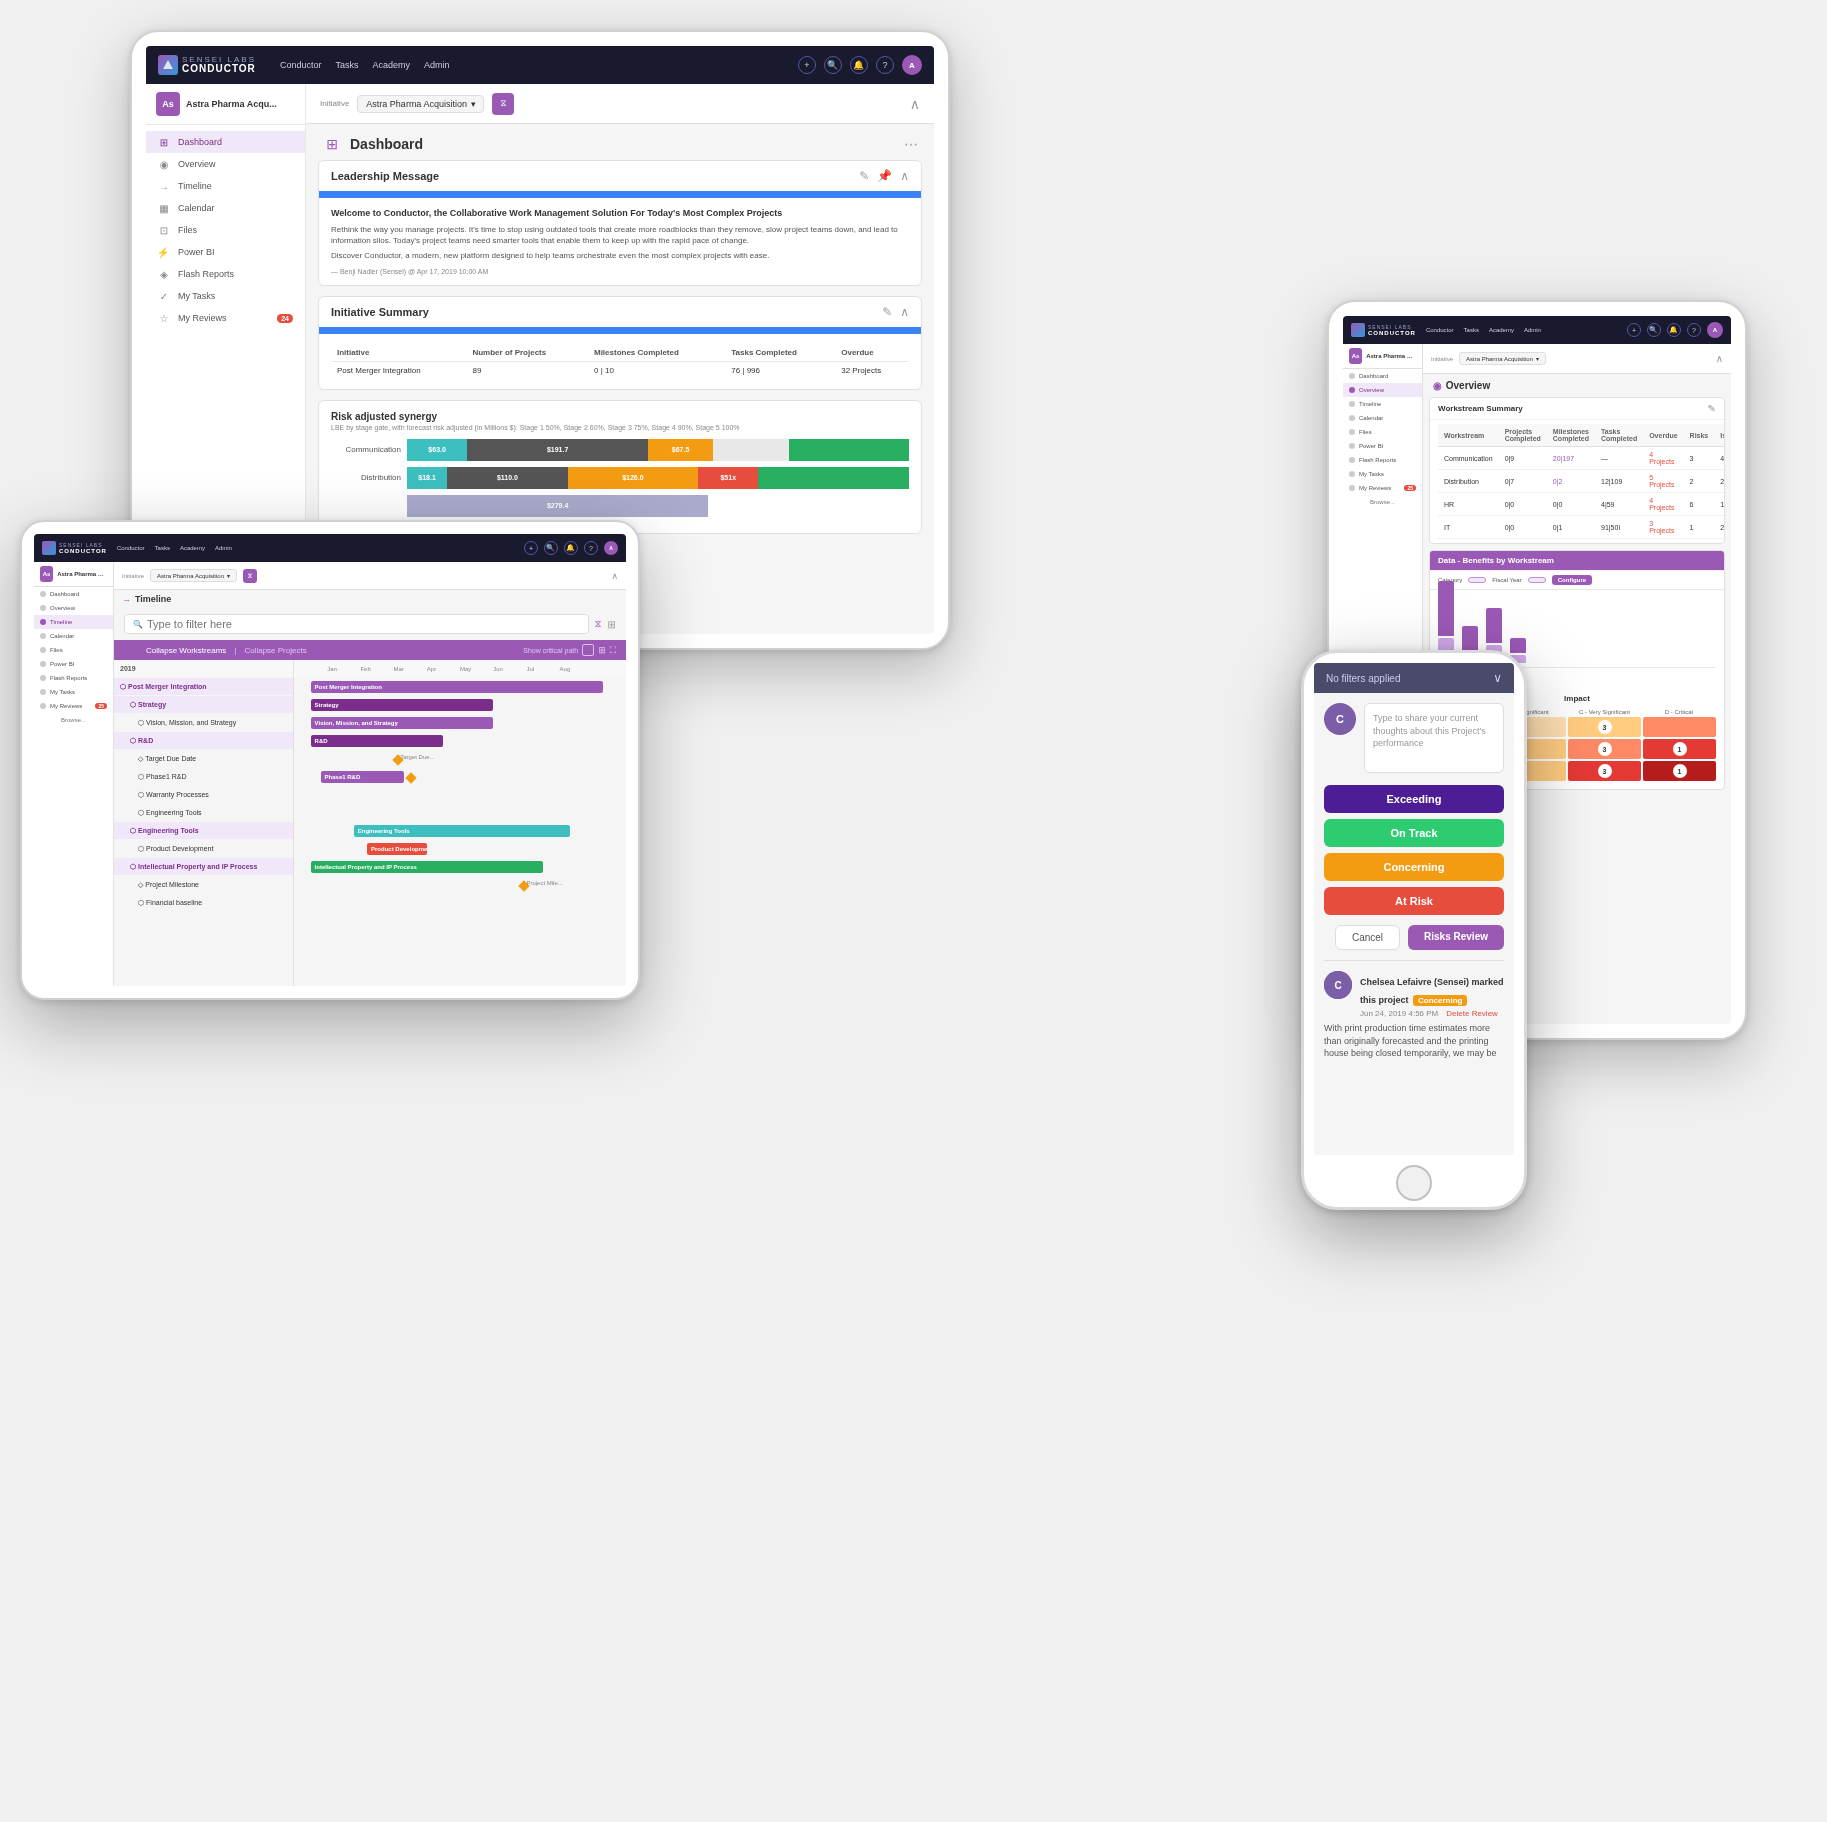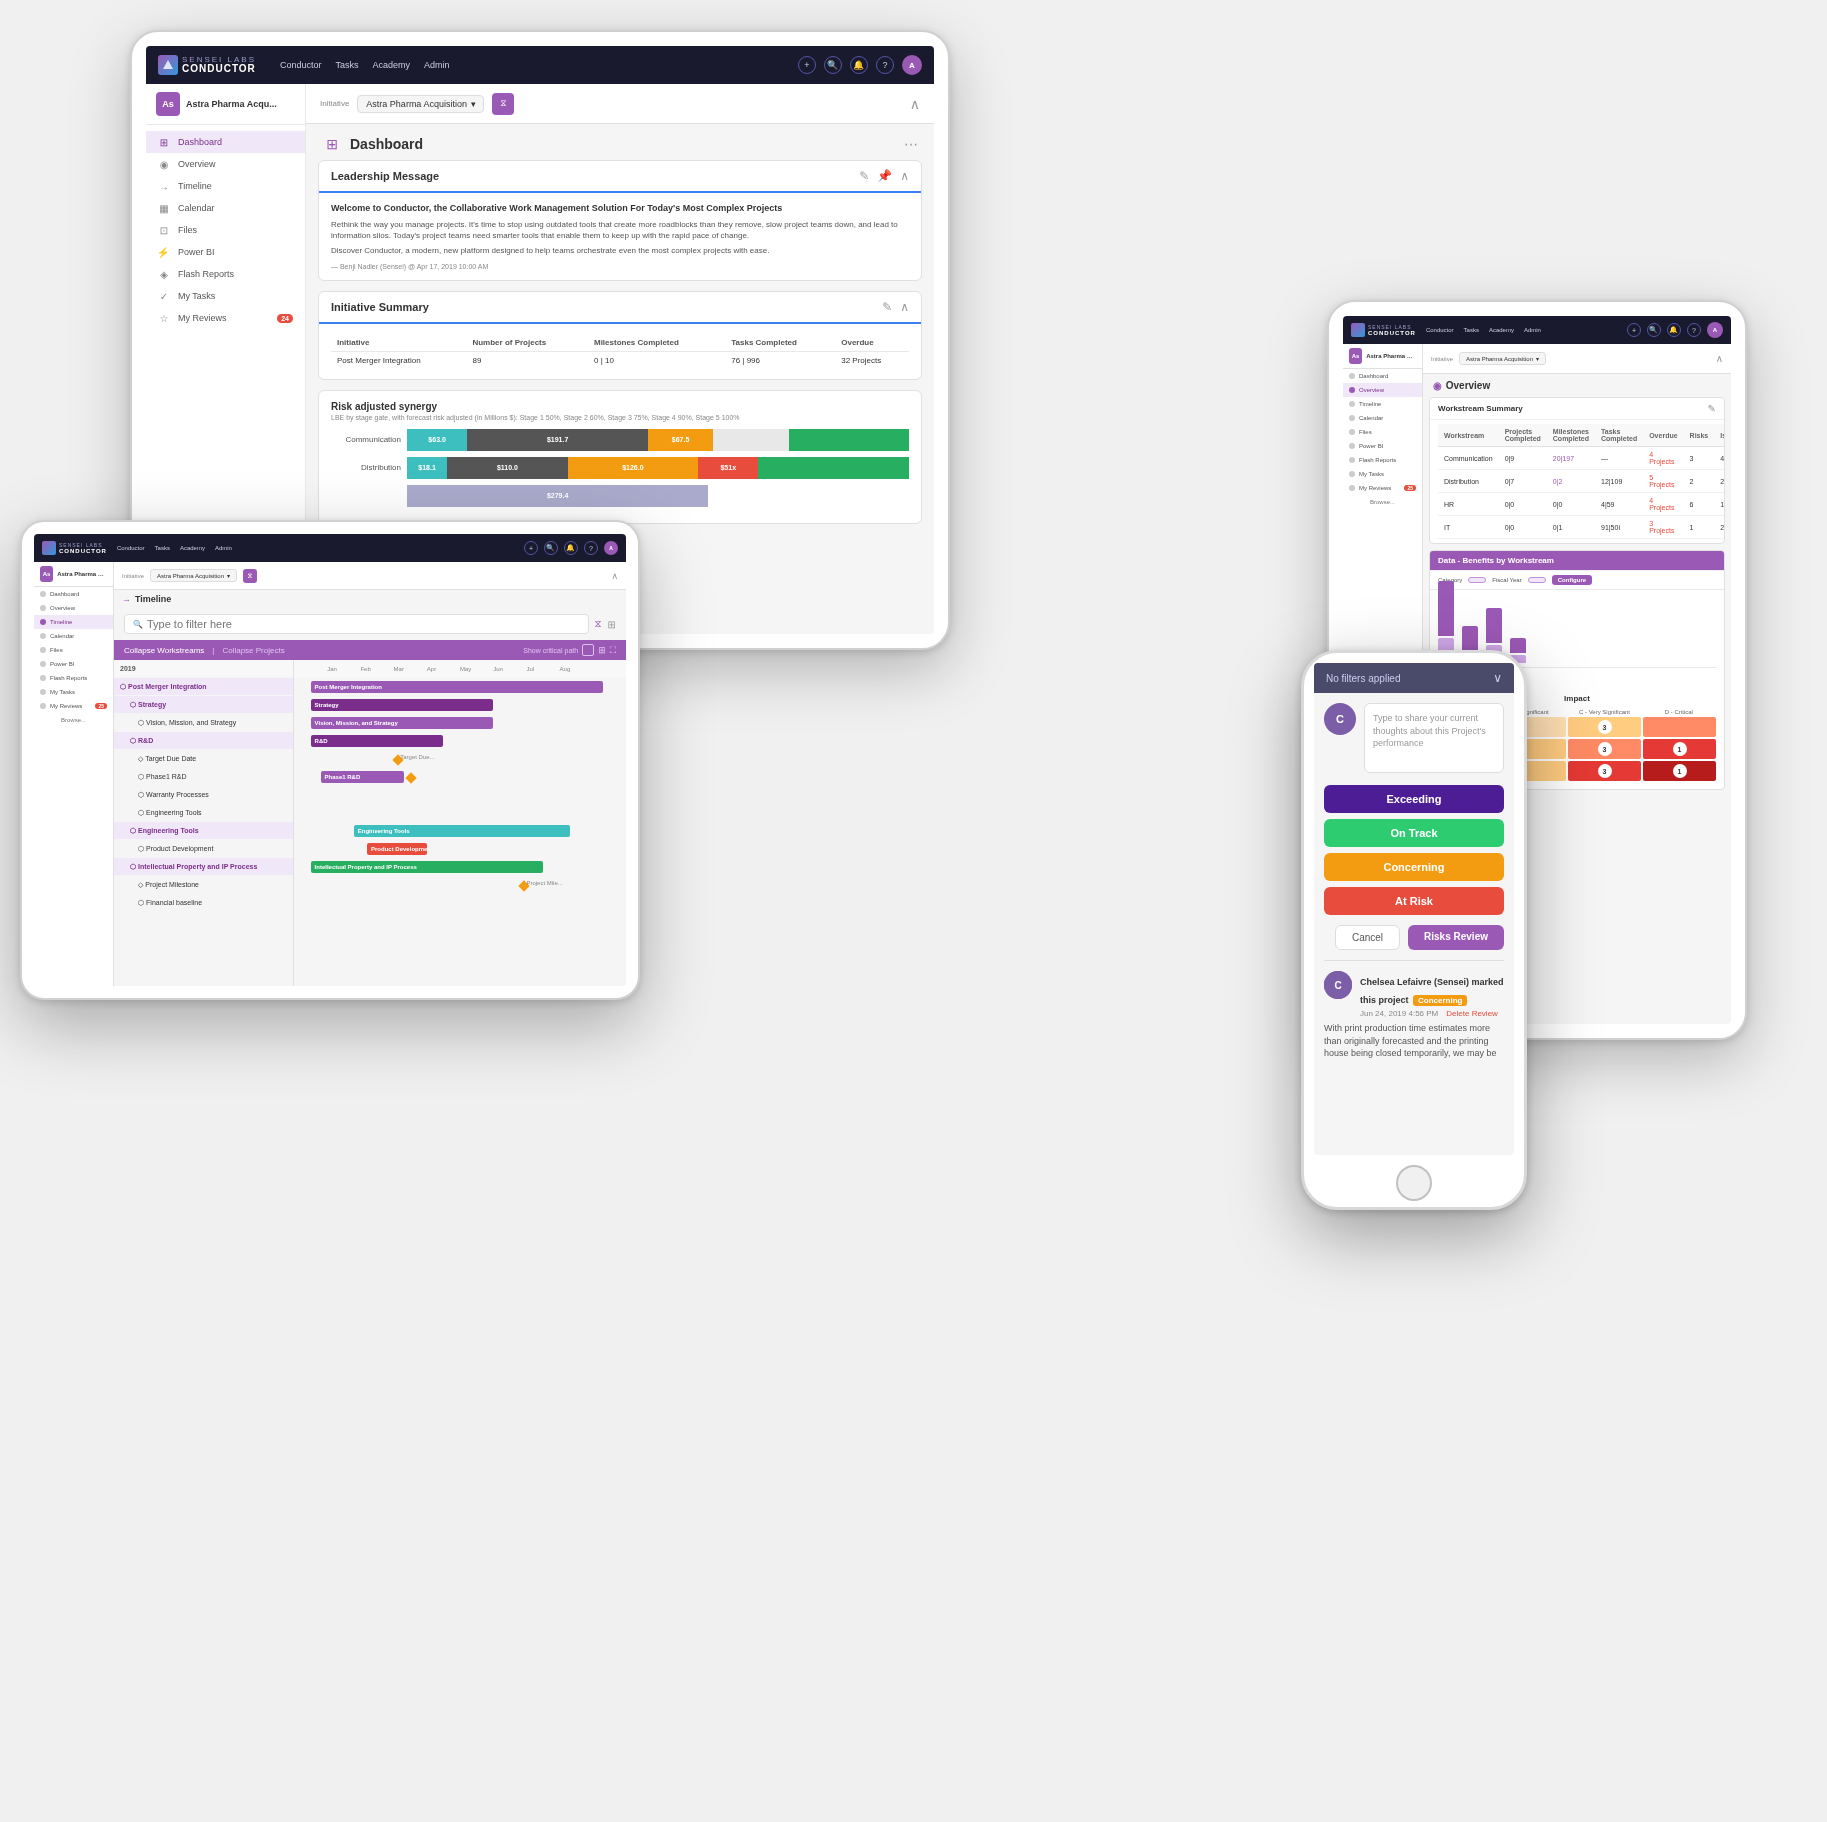--- a/index.html
+++ b/index.html
@@ -432,21 +432,21 @@
       border-radius: 6px;
       border: 1px solid #e0e0e0;
       margin: 0 12px 10px;
       overflow: hidden;
     }
 
     .card-header {
       display: flex;
       align-items: center;
       padding: 8px 12px;
-      border-bottom: 2px solid #3b82f6;
+      border-bottom: 7px solid #3b82f6;
     }
 
     .card-title {
       font-size: 11px;
       font-weight: 600;
       color: #333;
       flex: 1;
     }
 
     .card-actions {
@@ -614,21 +614,21 @@
       padding: 4px 10px;
       gap: 8px;
     }
 
     .timeline-toolbar-btn {
       font-size: 8px;
       color: #e0c0f0;
       cursor: pointer;
     }
 
-    .timeline-toolbar-btn.active { color: white; }
+    .timeline-toolbar-btn.active { color: white; margin-left: 22px; }
 
     .gantt-area {
       flex: 1;
       overflow: hidden;
       display: flex;
     }
 
     .gantt-left {
       width: 180px;
       border-right: 1px solid #e0e0e0;

